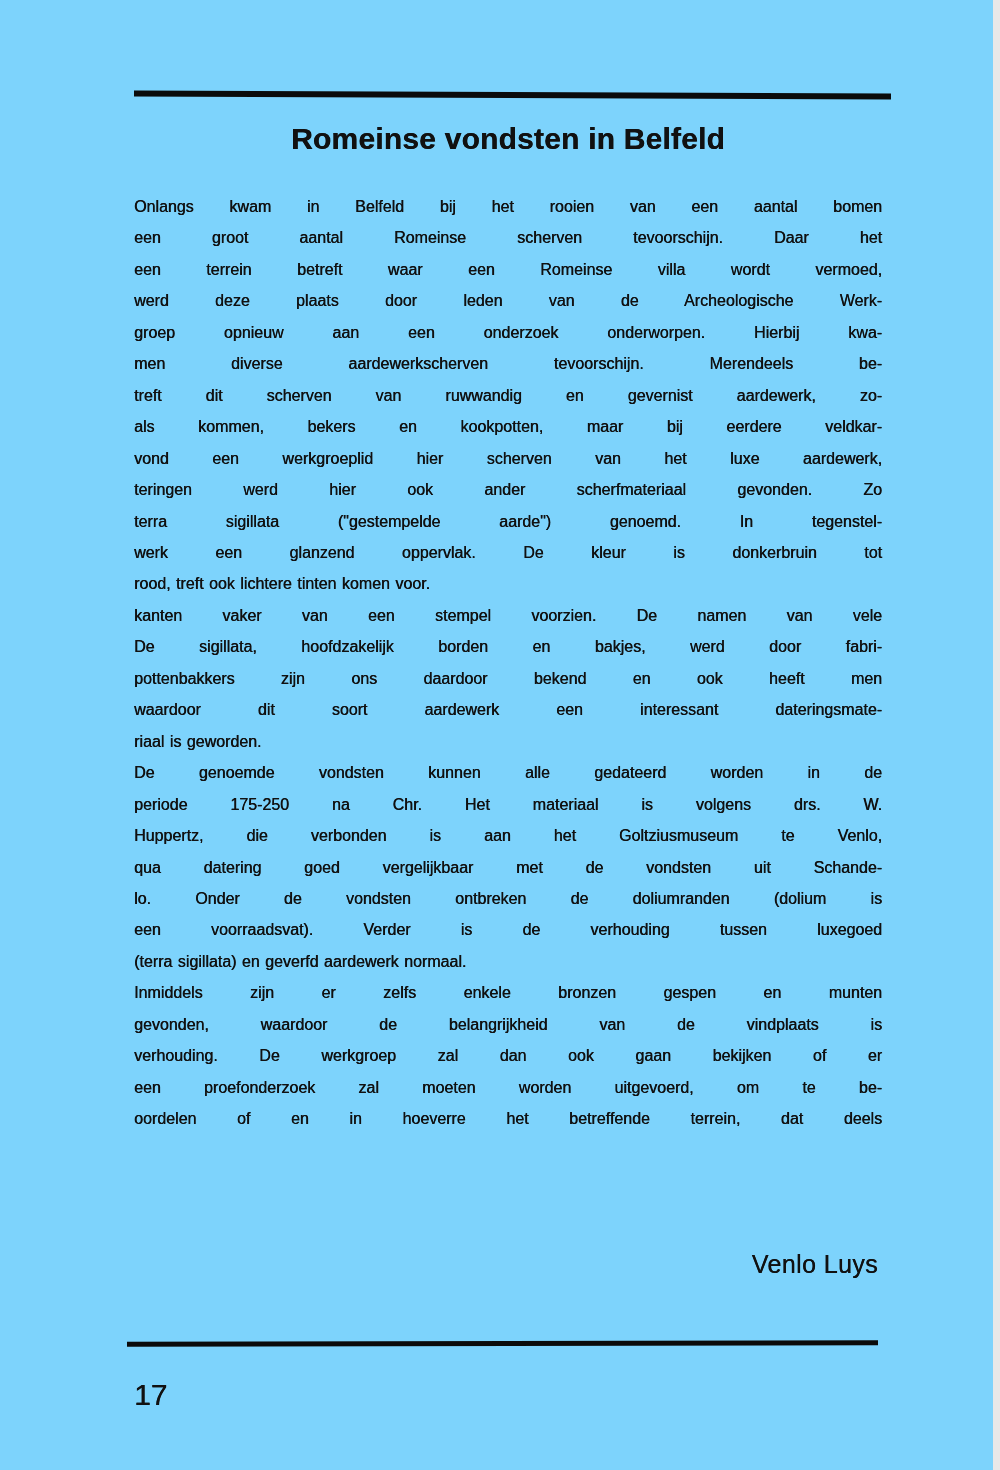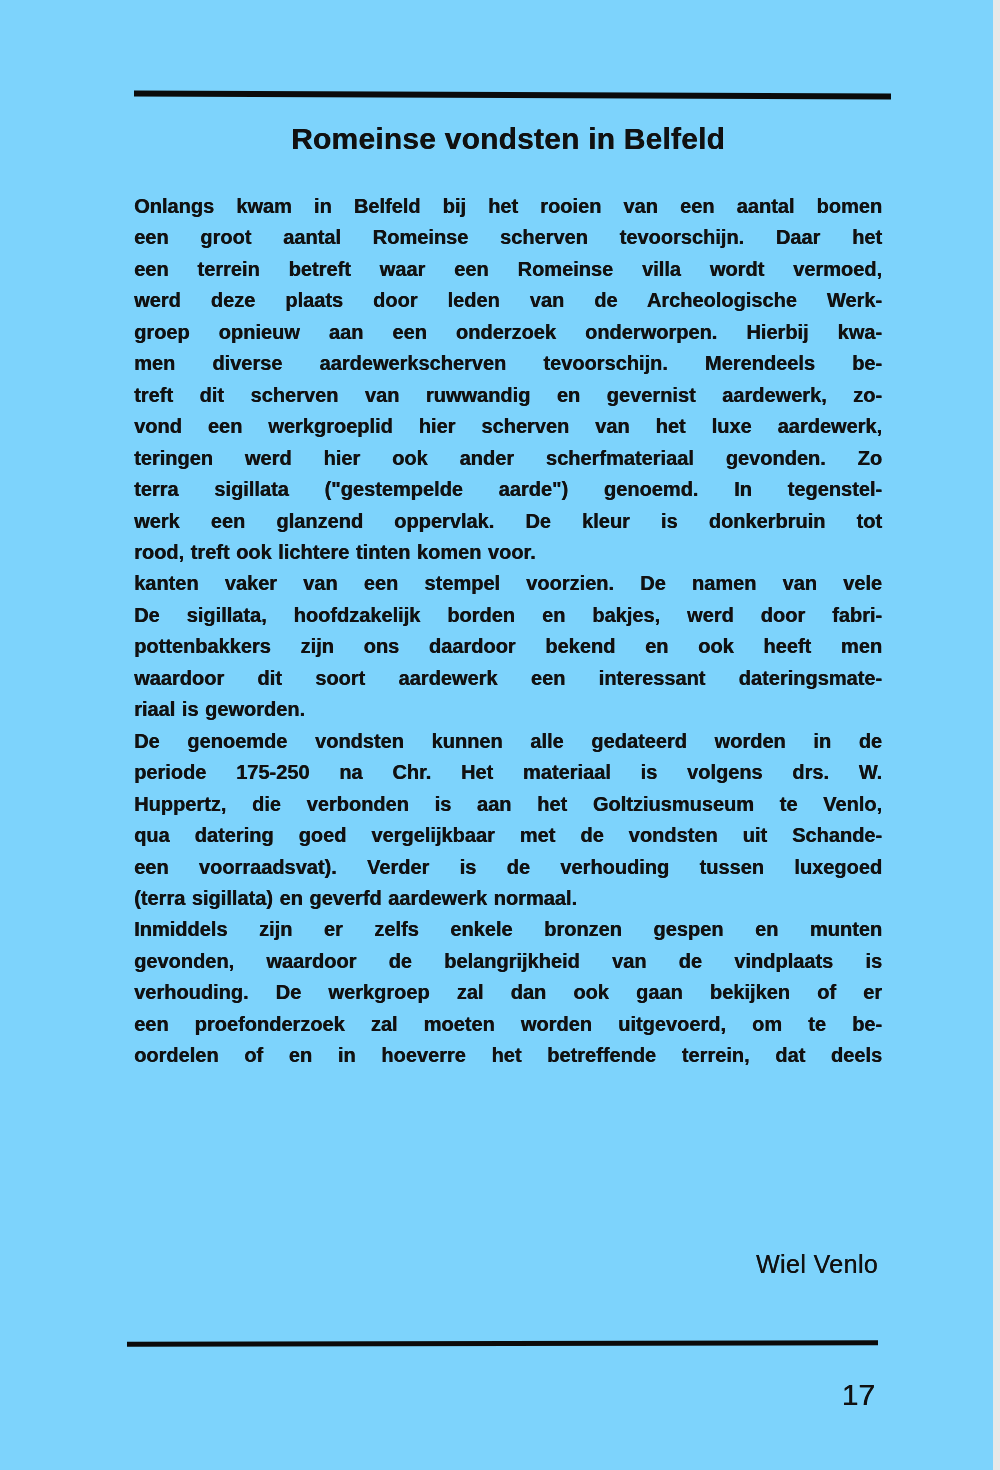--- a/index.html
+++ b/index.html
@@ -44,24 +44,23 @@
     text-align: center;
     font-size: 30px;
     font-weight: bold;
     letter-spacing: 0.2px;
   }
   .body-text {
     position: absolute;
     left: 134px;
     top: 191px;
     width: 748px;
-    font-size: 20px;
+    font-size: 16px;
     line-height: 31.45px;
     word-spacing: 1px;
-    font-weight: bold;
   }
   .body-text .line {
     text-align: justify;
     text-align-last: justify;
   }
   .body-text .line.para-end {
     text-align-last: left;
   }
   .author {
     position: absolute;
@@ -70,56 +69,57 @@
     width: 744px;
     text-align: right;
     font-size: 25px;
     letter-spacing: 0.4px;
   }
   .page-number {
     position: absolute;
     left: 134px;
     top: 1378px;
     width: 741px;
-    text-align: right;
     font-size: 30px;
   }
 </style>
 </head>
 <body>
 
 <div class="page">
   <div class="rule rule-top"></div>
   <h1 class="title">Romeinse vondsten in Belfeld</h1>
   <div class="body-text">
       <div class="line">Onlangs kwam in Belfeld bij het rooien van een aantal bomen</div>
       <div class="line">een groot aantal Romeinse scherven tevoorschijn. Daar het</div>
       <div class="line">een terrein betreft waar een Romeinse villa wordt vermoed,</div>
       <div class="line">werd deze plaats door leden van de Archeologische Werk-</div>
       <div class="line">groep opnieuw aan een onderzoek onderworpen. Hierbij kwa-</div>
       <div class="line">men diverse aardewerkscherven tevoorschijn. Merendeels be-</div>
       <div class="line">treft dit scherven van ruwwandig en gevernist aardewerk, zo-</div>
+      <div class="line">als kommen, bekers en kookpotten, maar bij eerdere veldkar-</div>
       <div class="line">vond een werkgroeplid hier scherven van het luxe aardewerk,</div>
       <div class="line">teringen werd hier ook ander scherfmateriaal gevonden. Zo</div>
       <div class="line">terra sigillata ("gestempelde aarde") genoemd. In tegenstel-</div>
       <div class="line">werk een glanzend oppervlak. De kleur is donkerbruin tot</div>
       <div class="line para-end">rood, treft ook lichtere tinten komen voor.</div>
       <div class="line">kanten vaker van een stempel voorzien. De namen van vele</div>
       <div class="line">De sigillata, hoofdzakelijk borden en bakjes, werd door fabri-</div>
       <div class="line">pottenbakkers zijn ons daardoor bekend en ook heeft men</div>
       <div class="line">waardoor dit soort aardewerk een interessant dateringsmate-</div>
       <div class="line para-end">riaal is geworden.</div>
       <div class="line">De genoemde vondsten kunnen alle gedateerd worden in de</div>
       <div class="line">periode 175-250 na Chr. Het materiaal is volgens drs. W.</div>
       <div class="line">Huppertz, die verbonden is aan het Goltziusmuseum te Venlo,</div>
       <div class="line">qua datering goed vergelijkbaar met de vondsten uit Schande-</div>
+      <div class="line">lo. Onder de vondsten ontbreken de doliumranden (dolium is</div>
       <div class="line">een voorraadsvat). Verder is de verhouding tussen luxegoed</div>
       <div class="line para-end">(terra sigillata) en geverfd aardewerk normaal.</div>
       <div class="line">Inmiddels zijn er zelfs enkele bronzen gespen en munten</div>
       <div class="line">gevonden, waardoor de belangrijkheid van de vindplaats is</div>
       <div class="line">verhouding. De werkgroep zal dan ook gaan bekijken of er</div>
       <div class="line">een proefonderzoek zal moeten worden uitgevoerd, om te be-</div>
       <div class="line">oordelen of en in hoeverre het betreffende terrein, dat deels</div>
     </div>
-  <div class="author">Wiel Venlo</div>
+  <div class="author">Venlo Luys</div>
   <div class="rule rule-bottom"></div>
   <div class="page-number">17</div>
 </div>
 
 </body></html>

